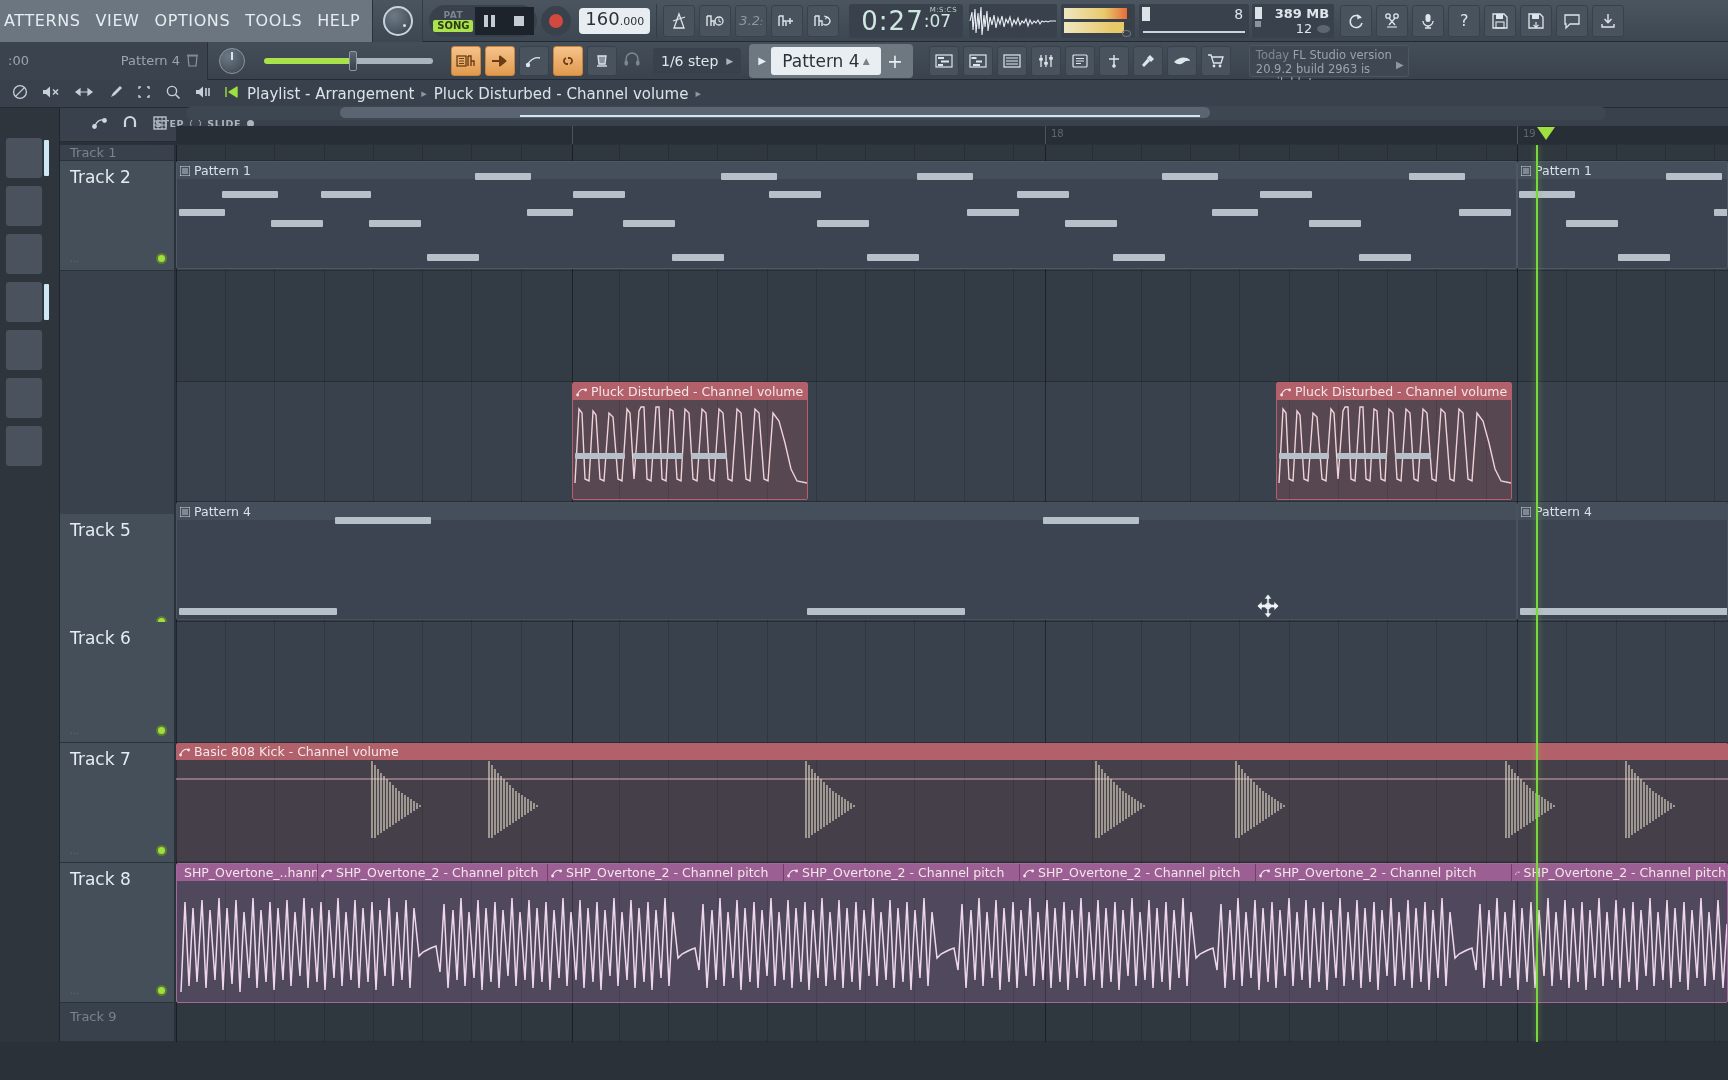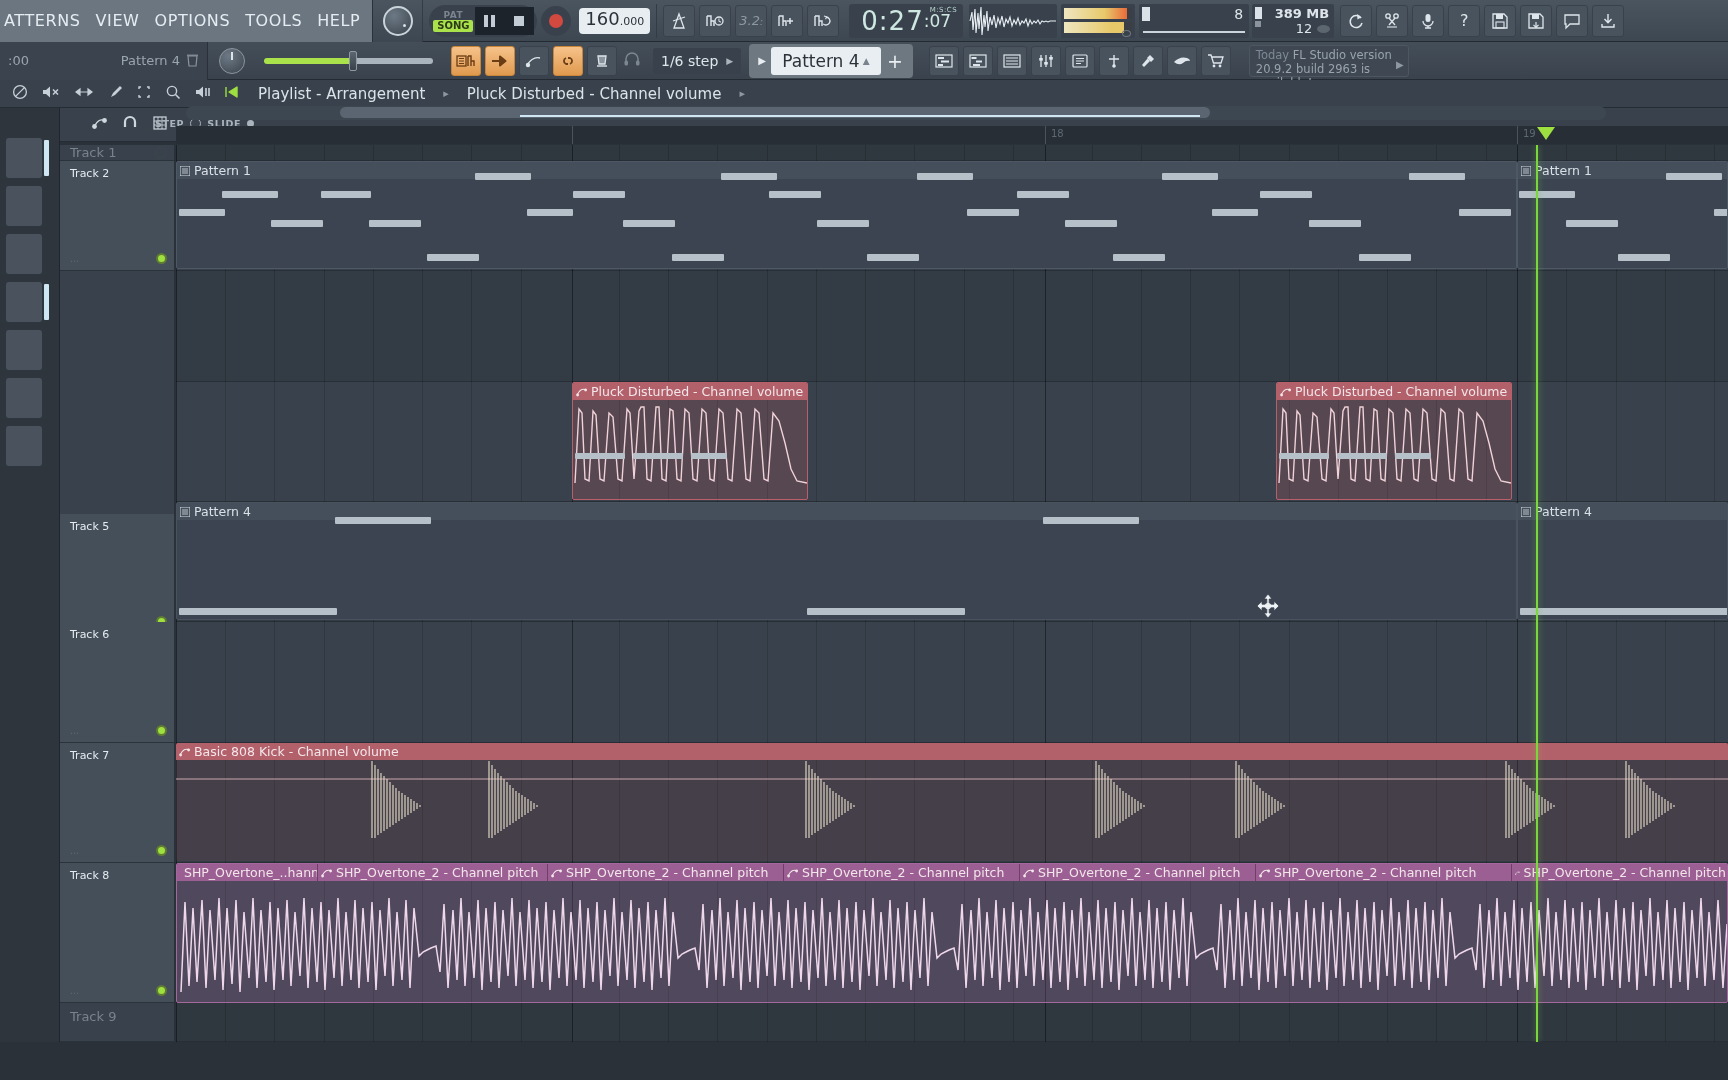--- a/index.html
+++ b/index.html
@@ -110,21 +110,21 @@
 
   .notifbox{height:32px;width:160px;background:#3e4752;border:1px solid #4d5762;border-radius:3px;
      margin-left:14px;padding:2px 6px;color:#98a4ae;font-size:11.5px;line-height:14px;position:relative;}
   .notifbox .today{color:#7d8a95;}
   .notifbox .arrow{position:absolute;right:4px;bottom:4px;color:#8d98a2;font-size:10px;}
 
   
   .hintbar{position:absolute;left:0;top:80px;width:1728px;height:28px;background:#39424c;
      display:flex;align-items:center;border-bottom:1px solid #242b32;}
   .hinticons{display:flex;align-items:center;gap:13px;padding:0 12px;color:#c7d0d8;font-size:14px;}
-  .crumb{display:flex;align-items:center;gap:18px;color:#dbe3e9;font-size:15px;}
+  .crumb{display:flex;align-items:center;gap:7px;color:#dbe3e9;font-size:15px;}
   .crumb .sep{color:#8d98a2;font-size:11px;}
   .greenplay{color:#a9e24b;font-size:13px;}
 
   
   .pickpanel{position:absolute;left:0;top:108px;width:60px;height:934px;background:#2e353d;border-right:1px solid #20262c;}
   .pickitem{position:absolute;left:6px;width:36px;height:40px;border-radius:3px;background:#4a535d;}
   .pickmark{position:absolute;left:44px;width:5px;height:36px;background:#cfe7f2;border-radius:1px;}
 
   
   .plhdr{position:absolute;left:60px;top:108px;width:1668px;height:34px;background:#39424c;
@@ -144,21 +144,21 @@
      border-right:9px solid transparent;border-top:13px solid #9ee03f;}
 
   .songline{position:absolute;left:176px;top:115px;height:2px;background:#cfe7f2;}
   .ctxtag{position:absolute;left:180px;top:146px;height:16px;padding:0 4px;background:#39424c;
      color:#9aa6b0;font-size:11px;display:flex;align-items:center;gap:3px;border-radius:2px;}
 
   
   .trackheads{position:absolute;left:60px;top:145px;width:114px;height:897px;background:#39424c;}
   .thead{position:absolute;left:0;width:114px;border-bottom:1px solid #2a323a;
      background:#454f5a;}
-  .thead .nm{position:absolute;left:10px;top:6px;color:#e5ebf0;font-size:11px;}
+  .thead .nm{position:absolute;left:10px;top:6px;color:#e5ebf0;font-size:17px;}
   .thead .nm.dim{color:#7a838d;}
   .thead .led{position:absolute;right:7px;bottom:6px;width:11px;height:11px;border-radius:50%;
      background:#9ee03f;border:2px solid #5f7b33;}
   .thead .ring{position:absolute;right:7px;top:6px;width:12px;height:12px;border-radius:50%;
      border:2px solid #3b434c;}
   .thead .dots{position:absolute;left:10px;bottom:4px;color:#5e6871;font-size:9px;letter-spacing:1px;}
 
   
   .grid{position:absolute;left:176px;top:145px;width:1552px;height:897px;background:#86efac;overflow:hidden;}
   .trow{position:absolute;left:0;width:1552px;border-bottom:1px solid #272e35;}

